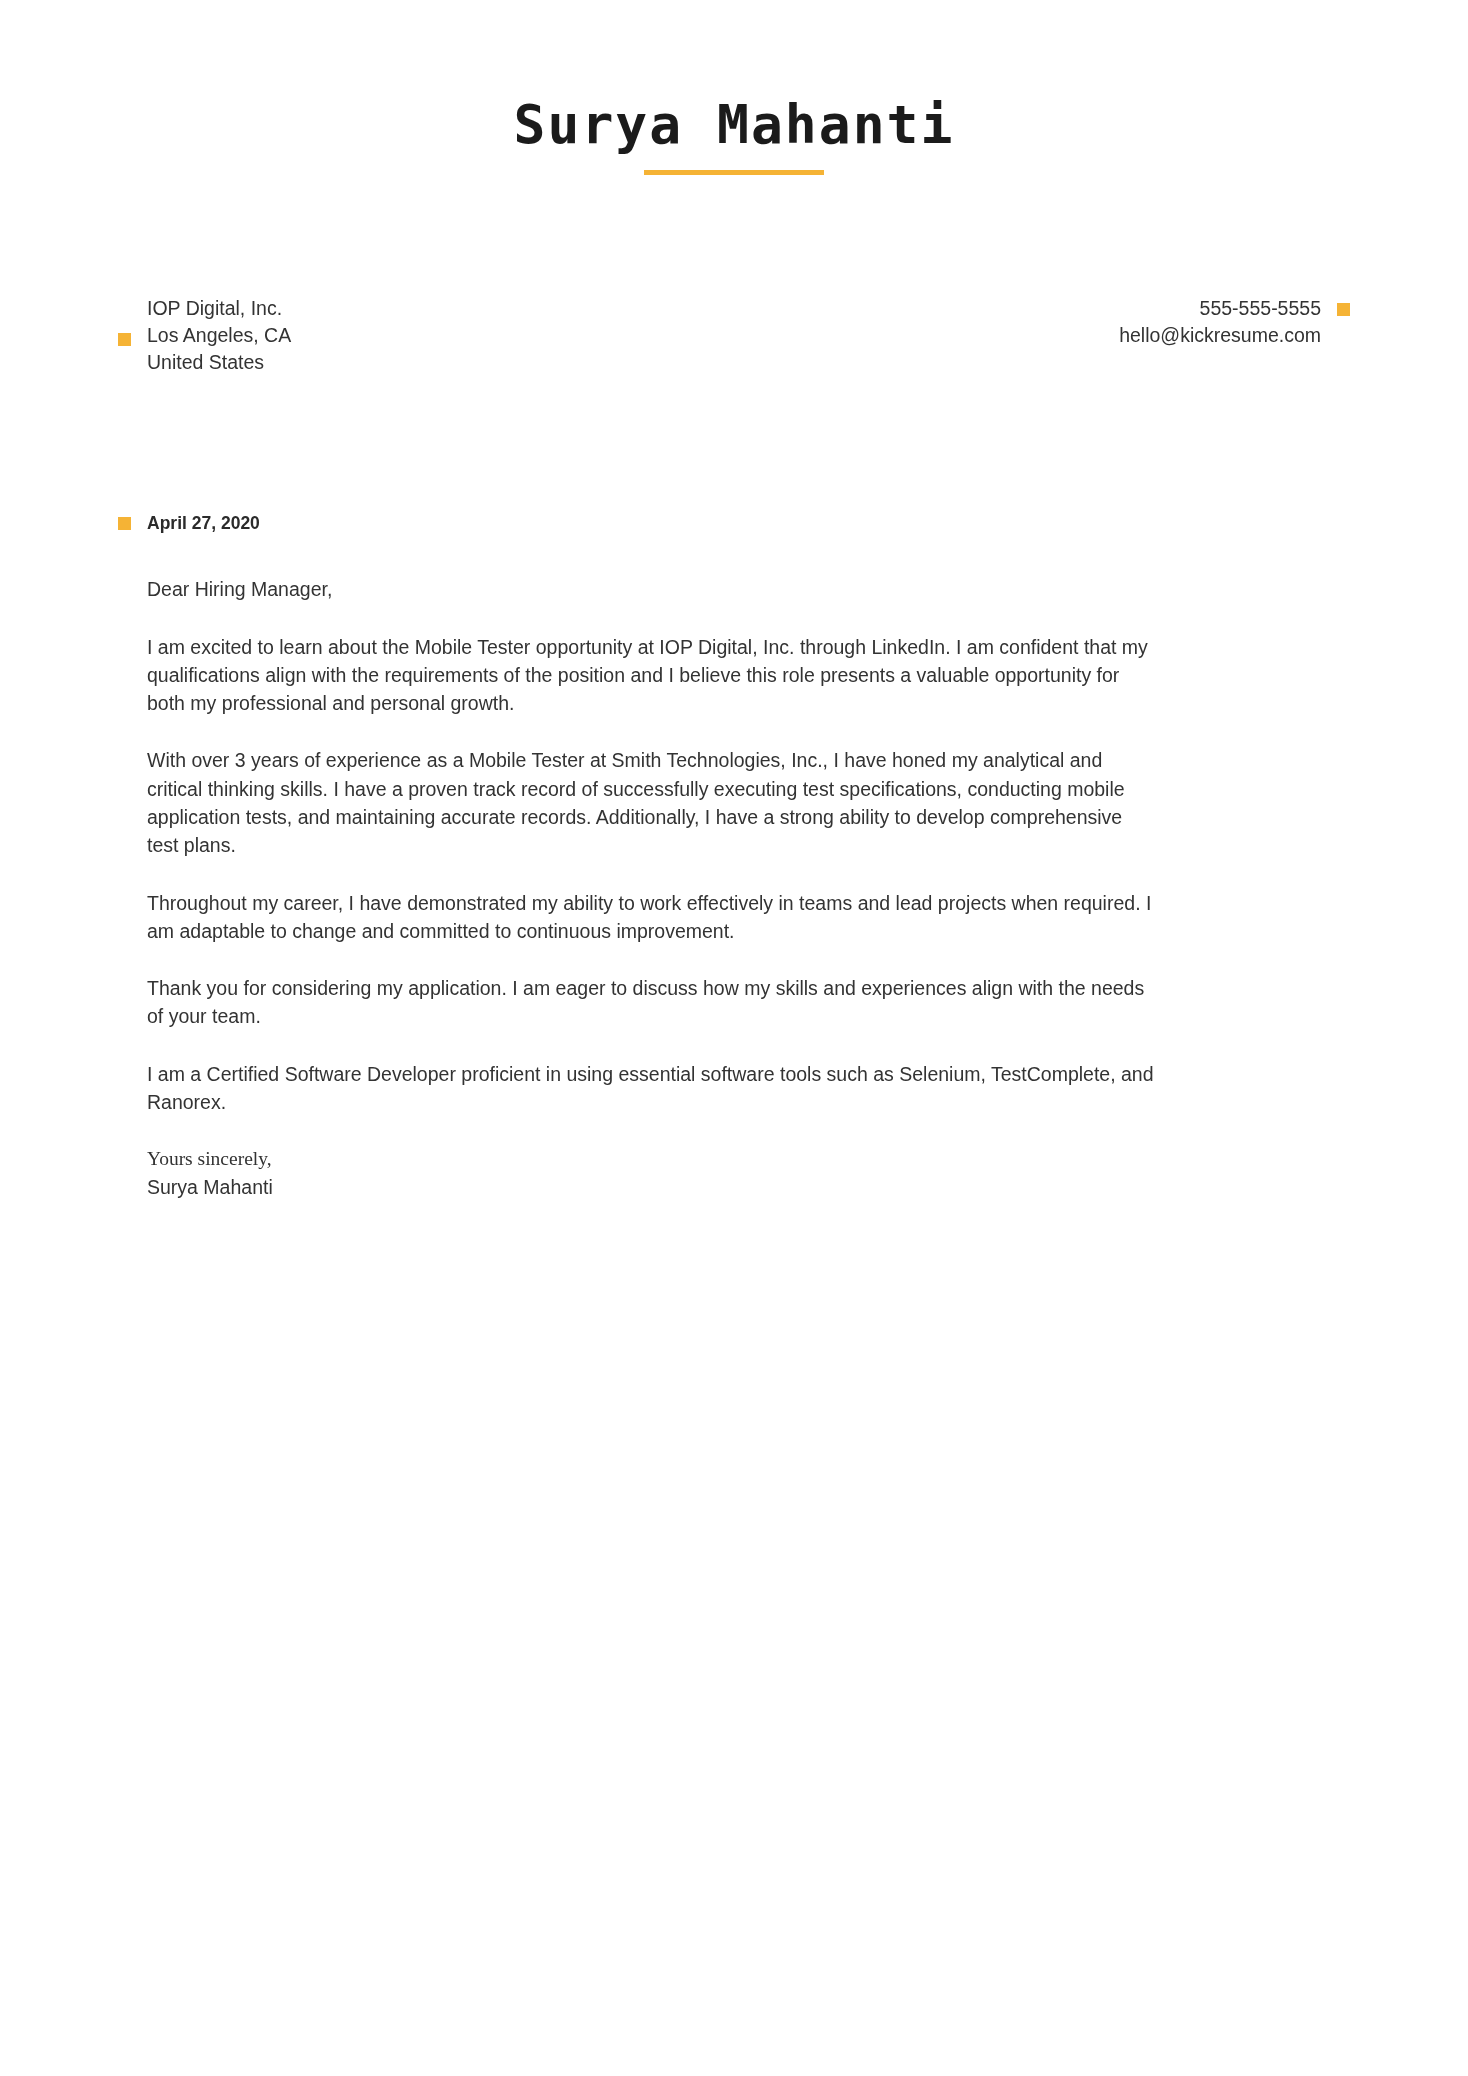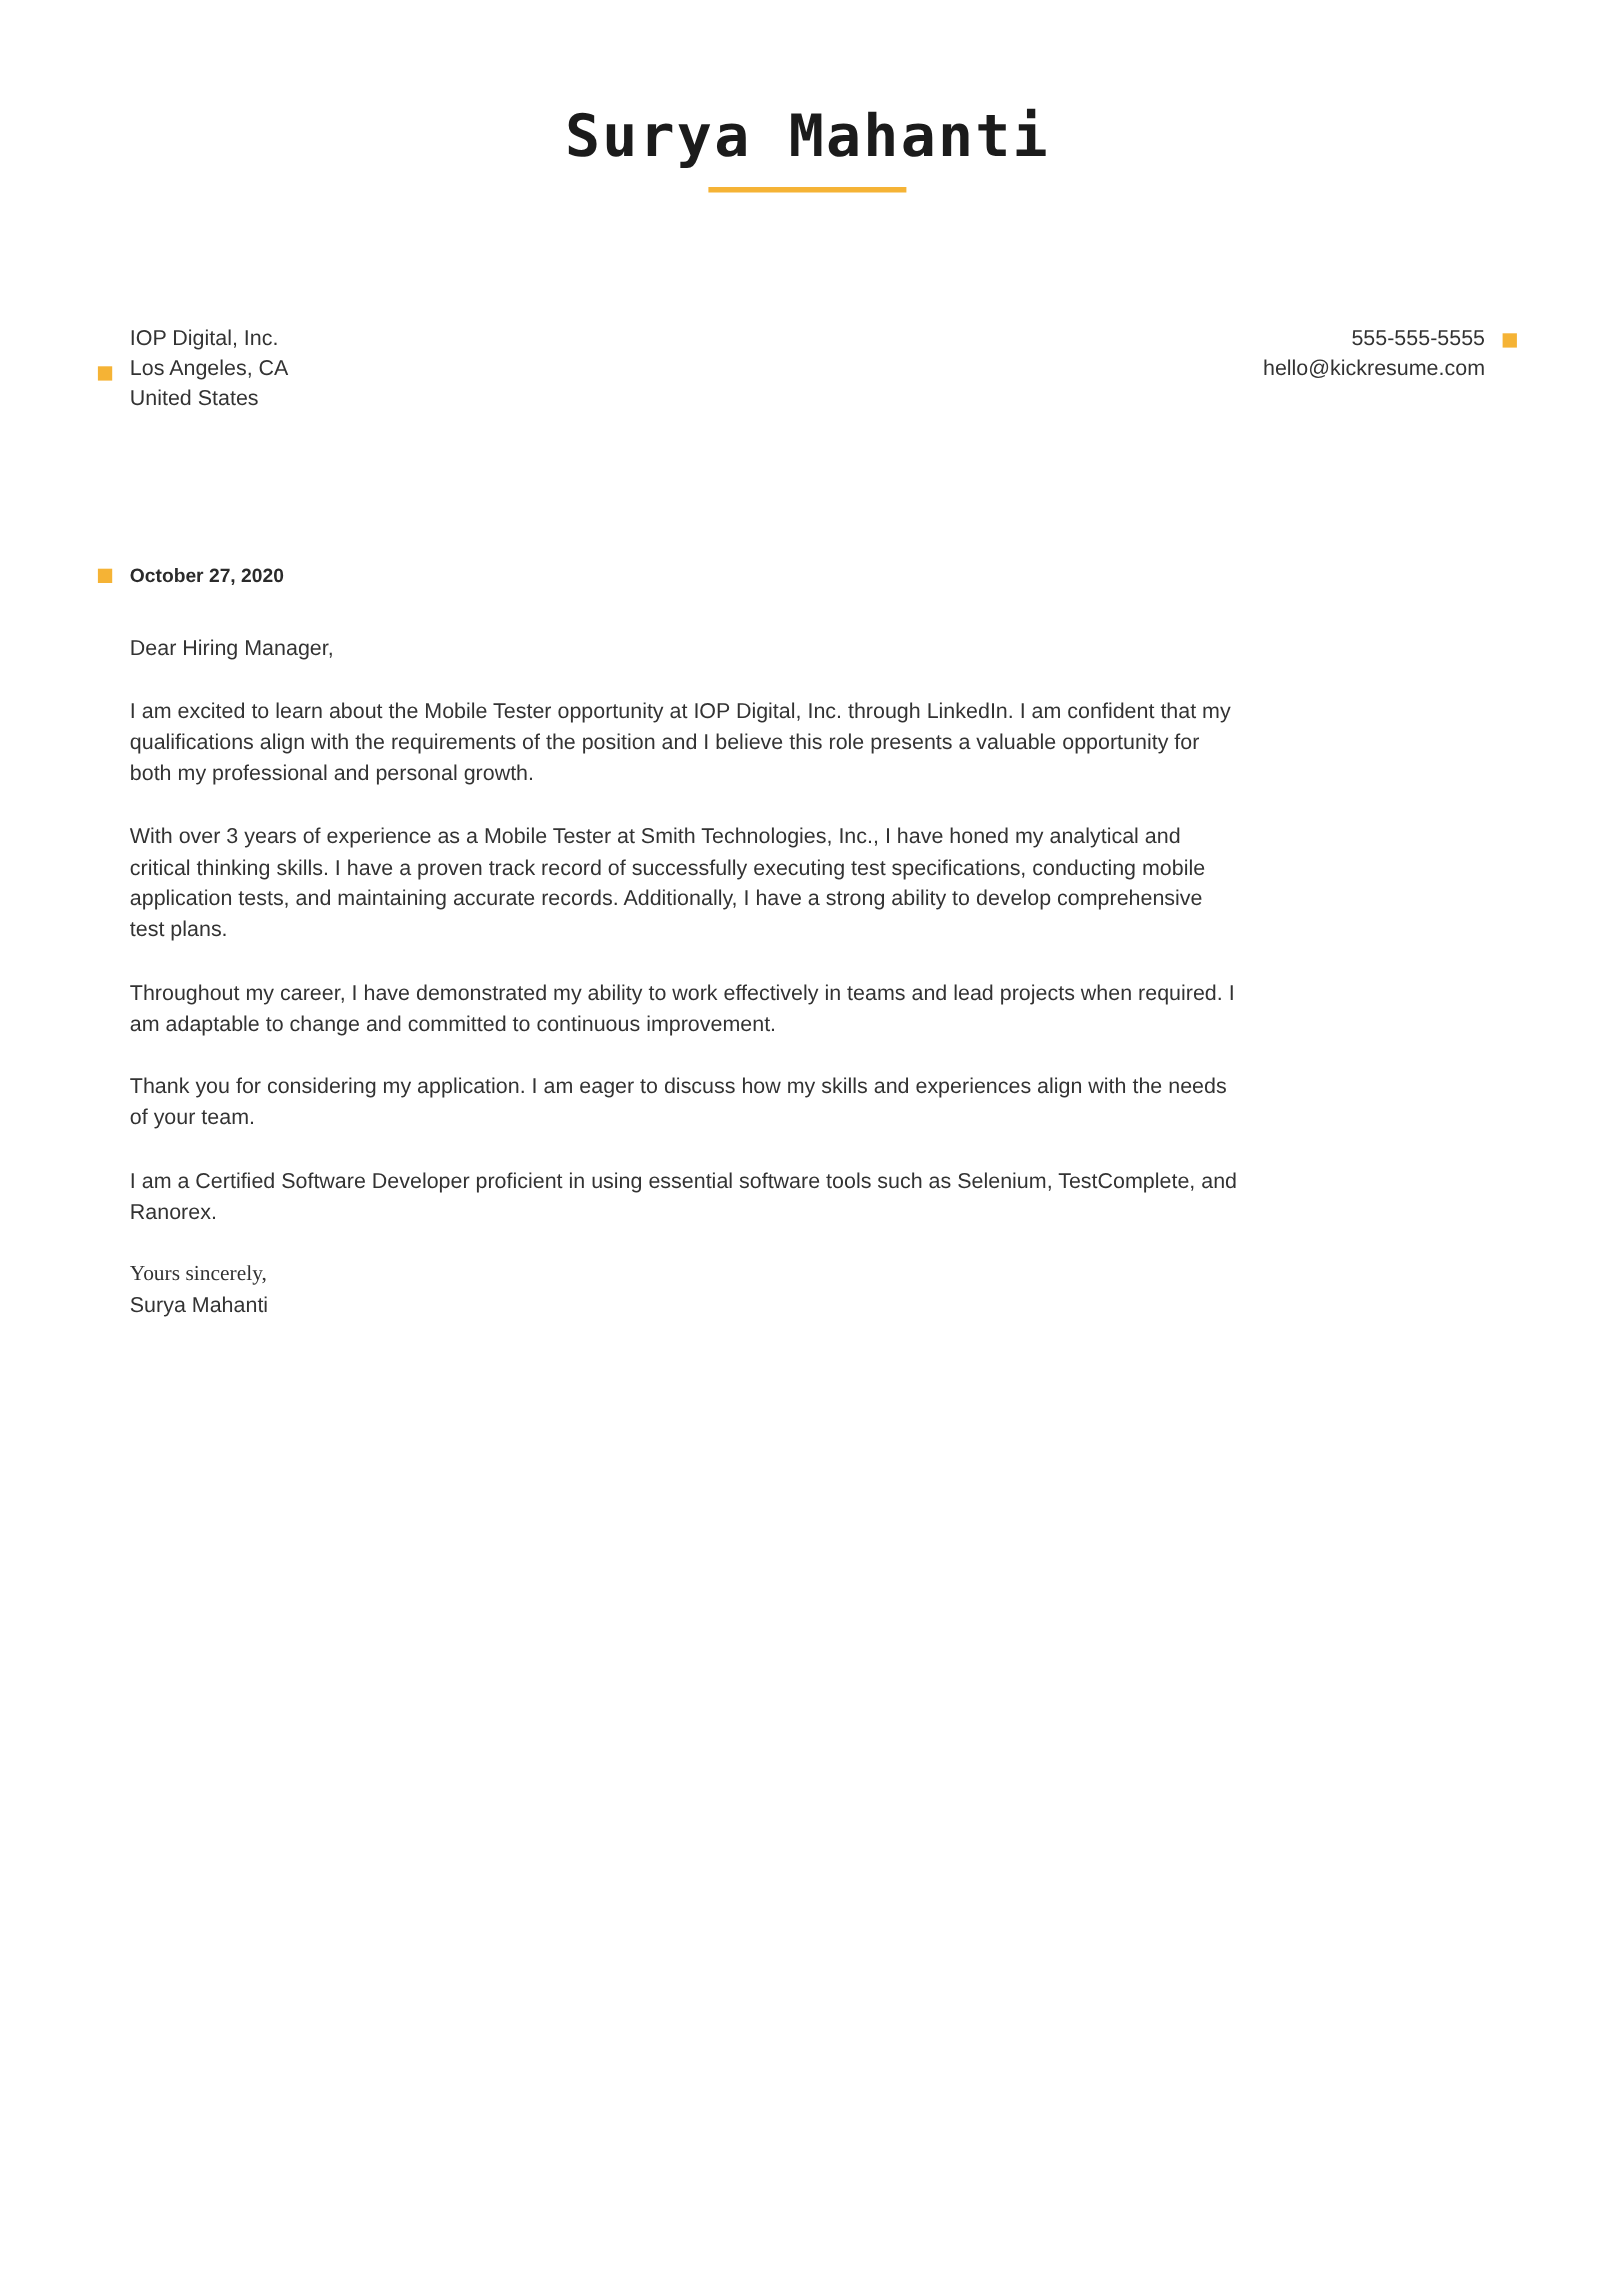--- a/index.html
+++ b/index.html
@@ -12,21 +12,21 @@
     min-height: 2076px;
     font-family: "Liberation Sans", sans-serif;
     color: #333333;
     -webkit-font-smoothing: antialiased;
   }
   .page {
     position: relative;
     width: 1468px;
     min-height: 2076px;
     box-sizing: border-box;
-    padding: 0 89px;
+    padding: 0 118px;
     background: #ffffff;
   }
 
   
   .header {
     padding-top: 96px;
     text-align: center;
   }
   .name {
     font-family: "DejaVu Sans Mono", "Liberation Mono", monospace;
@@ -139,21 +139,21 @@
       </div>
       <span class="sq"></span>
     </div>
 
   </div>
 
   <div class="letter">
 
     <div class="date-row">
       <span class="sq"></span>
-      <span class="date-text">October 27, 2020</span>
+      <span class="date-text">April 27, 2020</span>
     </div>
 
 
     <div class="body-block">
       <p class="salutation">Dear Hiring Manager,</p>
       <p>I am excited to learn about the Mobile Tester opportunity at IOP Digital, Inc. through LinkedIn. I am confident that my qualifications align with the requirements of the position and I believe this role presents a valuable opportunity for both my professional and personal growth.</p>
       <p>With over 3 years of experience as a Mobile Tester at Smith Technologies, Inc., I have honed my analytical and critical thinking skills. I have a proven track record of successfully executing test specifications, conducting mobile application tests, and maintaining accurate records. Additionally, I have a strong ability to develop comprehensive test plans.</p>
       <p>Throughout my career, I have demonstrated my ability to work effectively in teams and lead projects when required. I am adaptable to change and committed to continuous improvement.</p>
       <p>Thank you for considering my application. I am eager to discuss how my skills and experiences align with the needs of your team.</p>
       <p>I am a Certified Software Developer proficient in using essential software tools such as Selenium, TestComplete, and Ranorex.</p>

